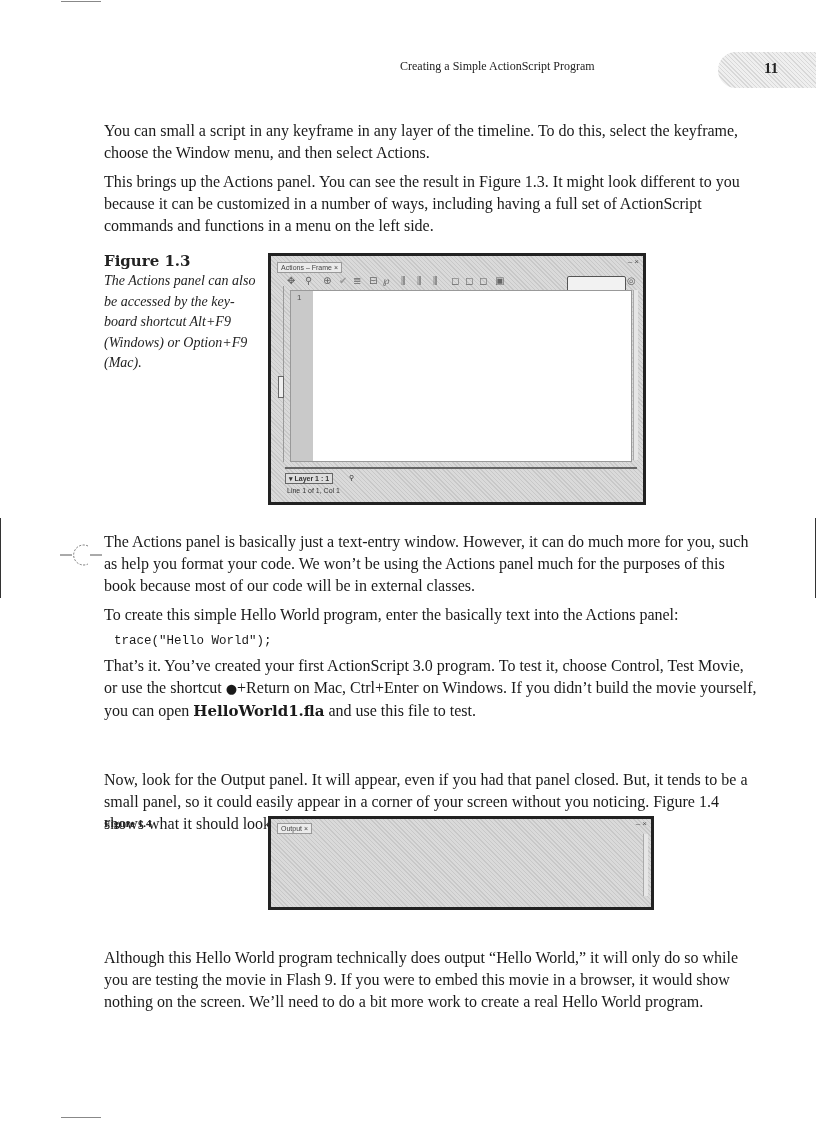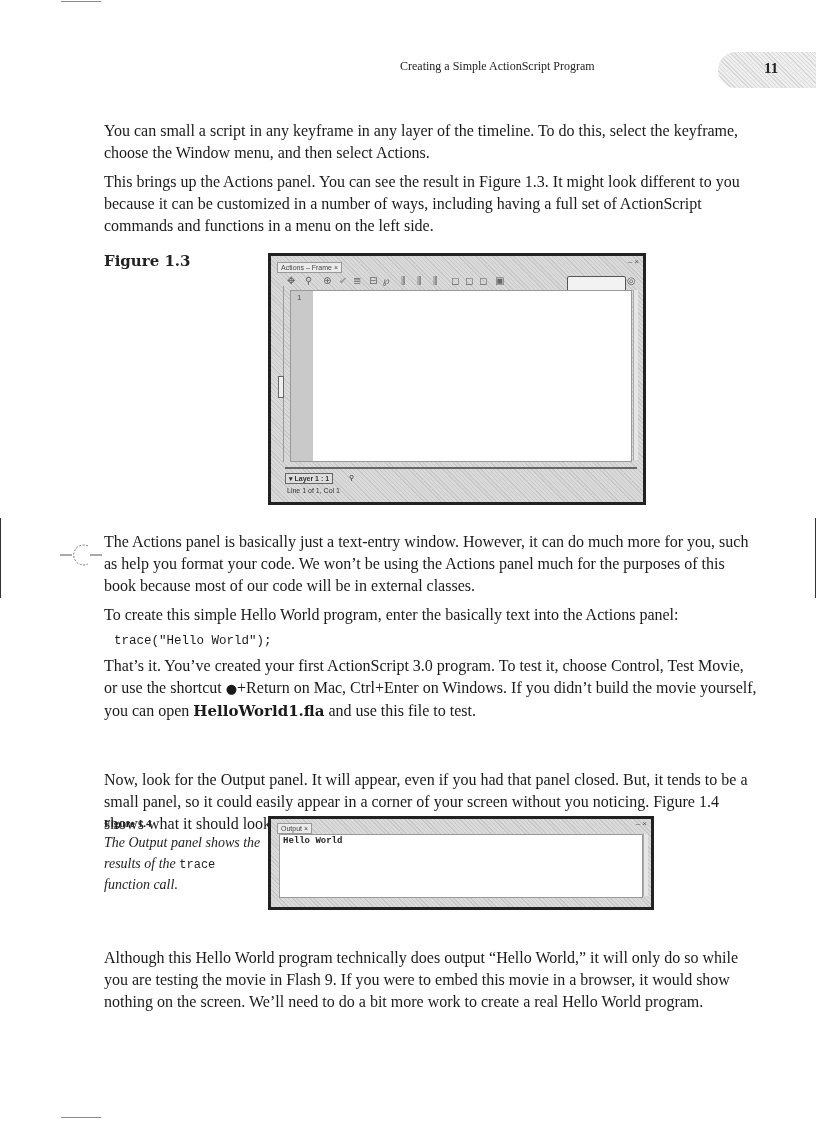--- a/index.html
+++ b/index.html
@@ -39,20 +39,21 @@
 
 <div class="header-title">Creating a Simple ActionScript Program</div>
 <div class="pagenum-bg"></div>
 <div class="pagenum">11</div>
 
 <div class="para" style="top:120px;">You can small a script in any keyframe in any layer of the timeline. To do this, select the keyframe, choose the Window menu, and then select Actions.</div>
 <div class="para" style="top:171px;">This brings up the Actions panel. You can see the result in Figure 1.3. It might look different to you because it can be customized in a number of ways, including having a full set of ActionScript commands and functions in a menu on the left side.</div>
 
 <div class="cap" style="top:251px;">
   <div class="cap-title" style="font-style:normal;font-family:'DejaVu Serif',serif;font-size:15px;">Figure 1.3</div>
+  <div>The Actions panel can also be accessed by the key-board shortcut Alt+F9 (Windows) or Option+F9 (Mac).</div>
 </div>
 
 <div class="panel dot" style="left:268px;top:253px;width:378px;height:252px;">
   <div class="tab" style="left:6px;top:6px;">Actions – Frame ×</div>
   <div class="winbtns" style="right:4px;top:1px;">– ×</div>
   <div class="abs" style="left:14px;top:19px;width:346px;height:14px;">
     <span class="toolbar-ic" style="left:2px;">✥</span>
     <span class="toolbar-ic" style="left:20px;">⚲</span>
     <span class="toolbar-ic" style="left:38px;">⊕</span>
     <span class="toolbar-ic" style="left:54px;color:#999;">✔</span>
@@ -89,25 +90,21 @@
 <div class="para" style="top:531px;">The Actions panel is basically just a text-entry window. However, it can do much more for you, such as help you format your code. We won’t be using the Actions panel much for the purposes of this book because most of our code will be in external classes.</div>
 <div class="para" style="top:604px;">To create this simple Hello World program, enter the basically text into the Actions panel:</div>
 <div class="para code" style="top:630px;left:114px;">trace("Hello World");</div>
 <div class="para" style="top:655px;">
   <span>That’s it. You’ve created your first ActionScript 3.0 program. To test it, choose Control, Test Movie, or use the shortcut </span><span style="font-family:'DejaVu Sans',sans-serif;font-size:13px;">●</span><span>+Return on Mac, Ctrl+Enter on Windows. If you didn’t build the movie yourself, you can open </span><b style="font-family:'DejaVu Serif',serif;font-size:15px;">HelloWorld1.fla</b><span> and use this file to test.</span>
 </div>
 <div class="para" style="top:769px;">Now, look for the Output panel. It will appear, even if you had that panel closed. But, it tends to be a small panel, so it could easily appear in a corner of your screen without you noticing. Figure 1.4 shows what it should look like.</div>
 
 <div class="cap" style="top:813px;">
   <div class="cap-title" style="font-style:normal;font-family:Liberation Serif, serif;font-size:11px;">Figure 1.4</div>
-  <div><span>The Output panel shows the results of the </span><span class="code" style="font-style:normal;font-size:12px;">trace</span><span> function call.</span></div>
 </div>
 
 <div class="panel dot" style="left:268px;top:816px;width:386px;height:94px;">
   <div class="tab" style="left:6px;top:4px;">Output ×</div>
   <div class="winbtns" style="right:4px;top:0px;">– ×</div>
-  <div class="editor" style="left:8px;top:15px;width:362px;height:62px;">
-    <div class="abs code" style="left:3px;top:1px;font-size:9px;font-weight:bold;color:#222;">Hello World</div>
-  </div>
   <div class="abs" style="left:372px;top:15px;width:4px;height:62px;background:#e6e6e6;border-left:1px solid #aaa;"></div>
 </div>
 
 <div class="para" style="top:947px;">Although this Hello World program technically does output “Hello World,” it will only do so while you are testing the movie in Flash 9. If you were to embed this movie in a browser, it would show nothing on the screen. We’ll need to do a bit more work to create a real Hello World program.</div>
 
 </body></html>

